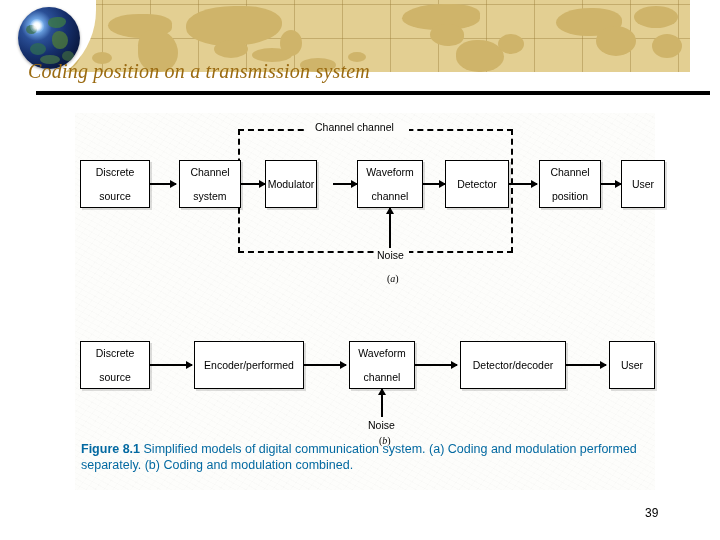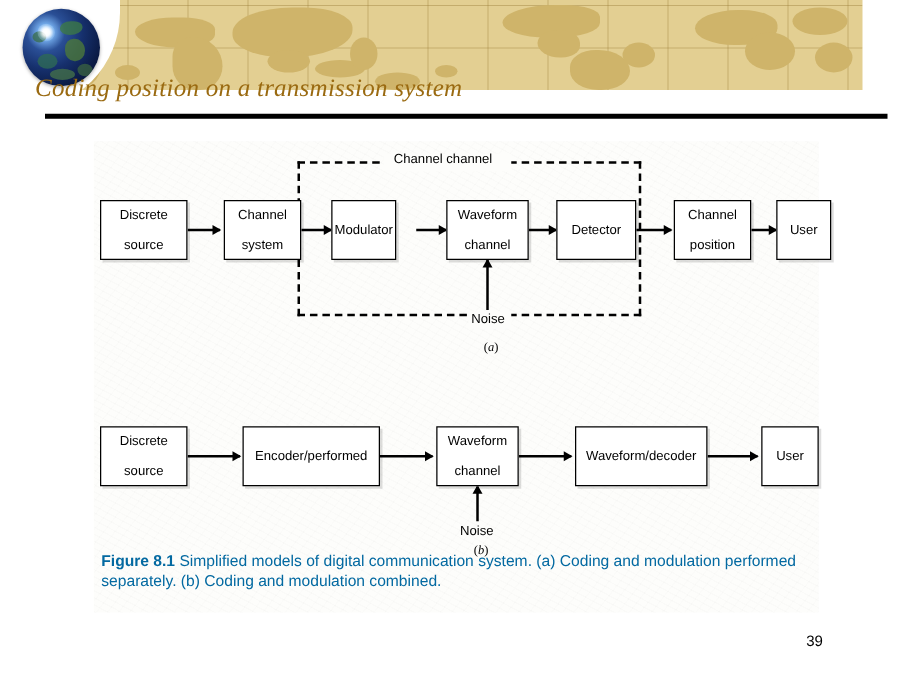--- a/index.html
+++ b/index.html
@@ -353,21 +353,21 @@
   </div>
   <div class="arrow" style="left:229px; top:251px; width:42px;"></div>
 
   <div class="blk" style="left:274px; top:228px; width:66px; height:48px;">
     <span><span>Waveform</span><br><span>channel</span></span>
   </div>
   <div class="arrow" style="left:340px; top:251px; width:42px;"></div>
 
   <div class="blk" style="left:385px; top:228px; width:106px; height:48px;">
     <span>
-        <span>Waveform/decoder</span>
+        <span>Detector/decoder</span>
       </span>
   </div>
   <div class="arrow" style="left:491px; top:251px; width:40px;"></div>
 
   <div class="blk" style="left:534px; top:228px; width:46px; height:48px;">
     <span>
         <span>User</span>
       </span>
   </div>
 

